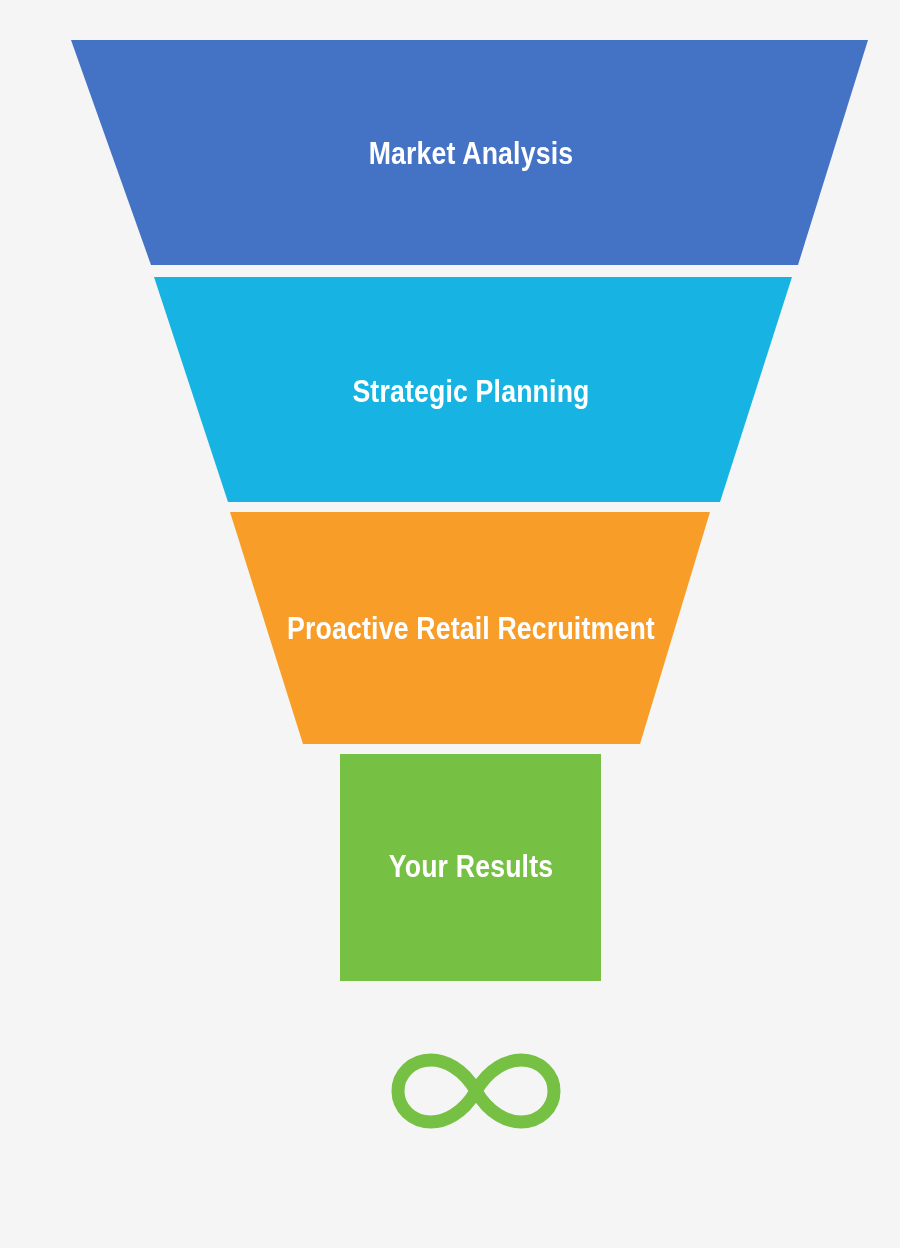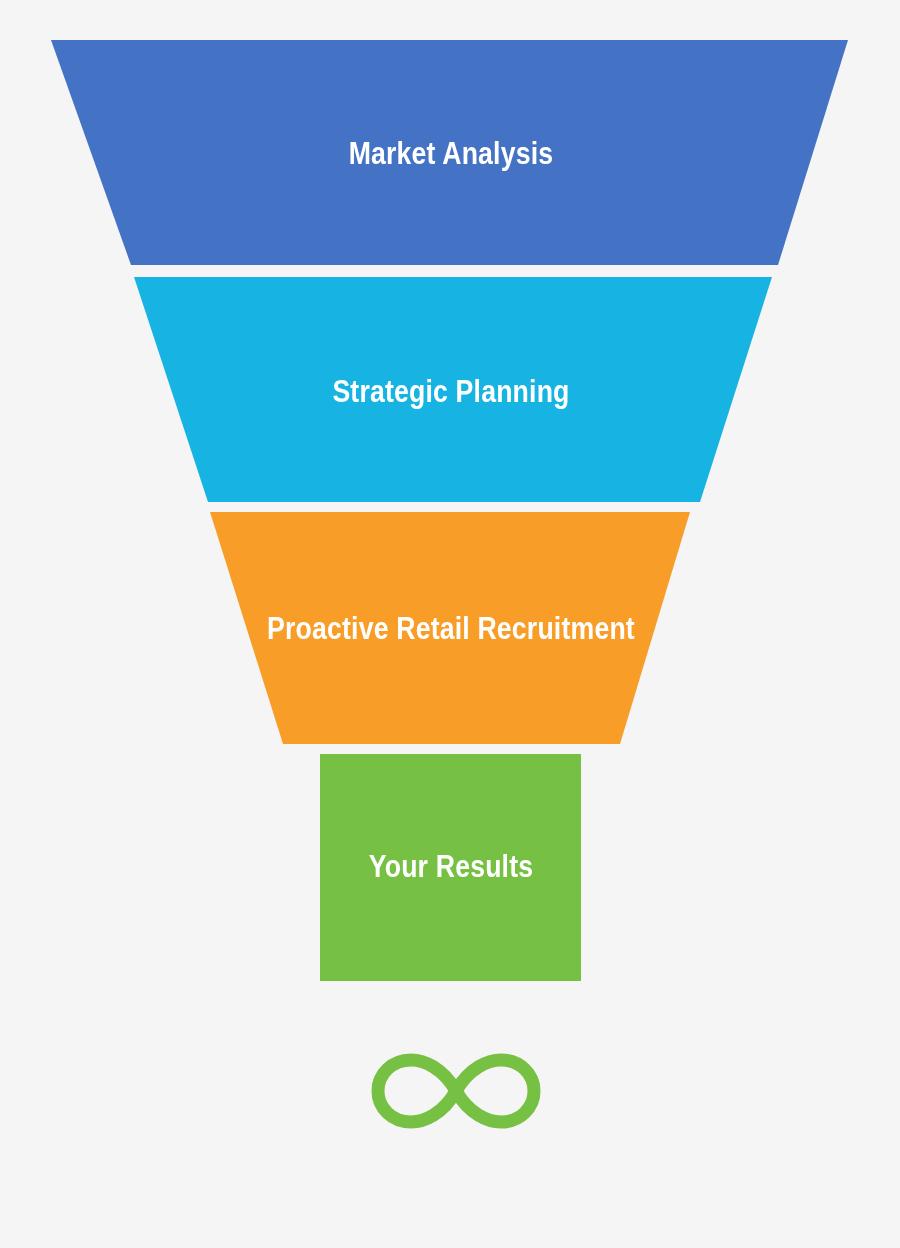--- a/index.html
+++ b/index.html
@@ -11,20 +11,21 @@
     height: 1248px;
     background: #f5f5f5;
     font-family: "Liberation Sans", sans-serif;
     overflow: hidden;
   }
   #funnel-root {
     position: relative;
     width: 751px;
     height: 1248px;
     background: #4d7c0f;
+    margin-left: 20px;
   }
   #funnel-svg {
     position: absolute;
     left: 0;
     top: 0;
     width: 900px;
     height: 1248px;
     display: block;
   }
   .stage-label {

